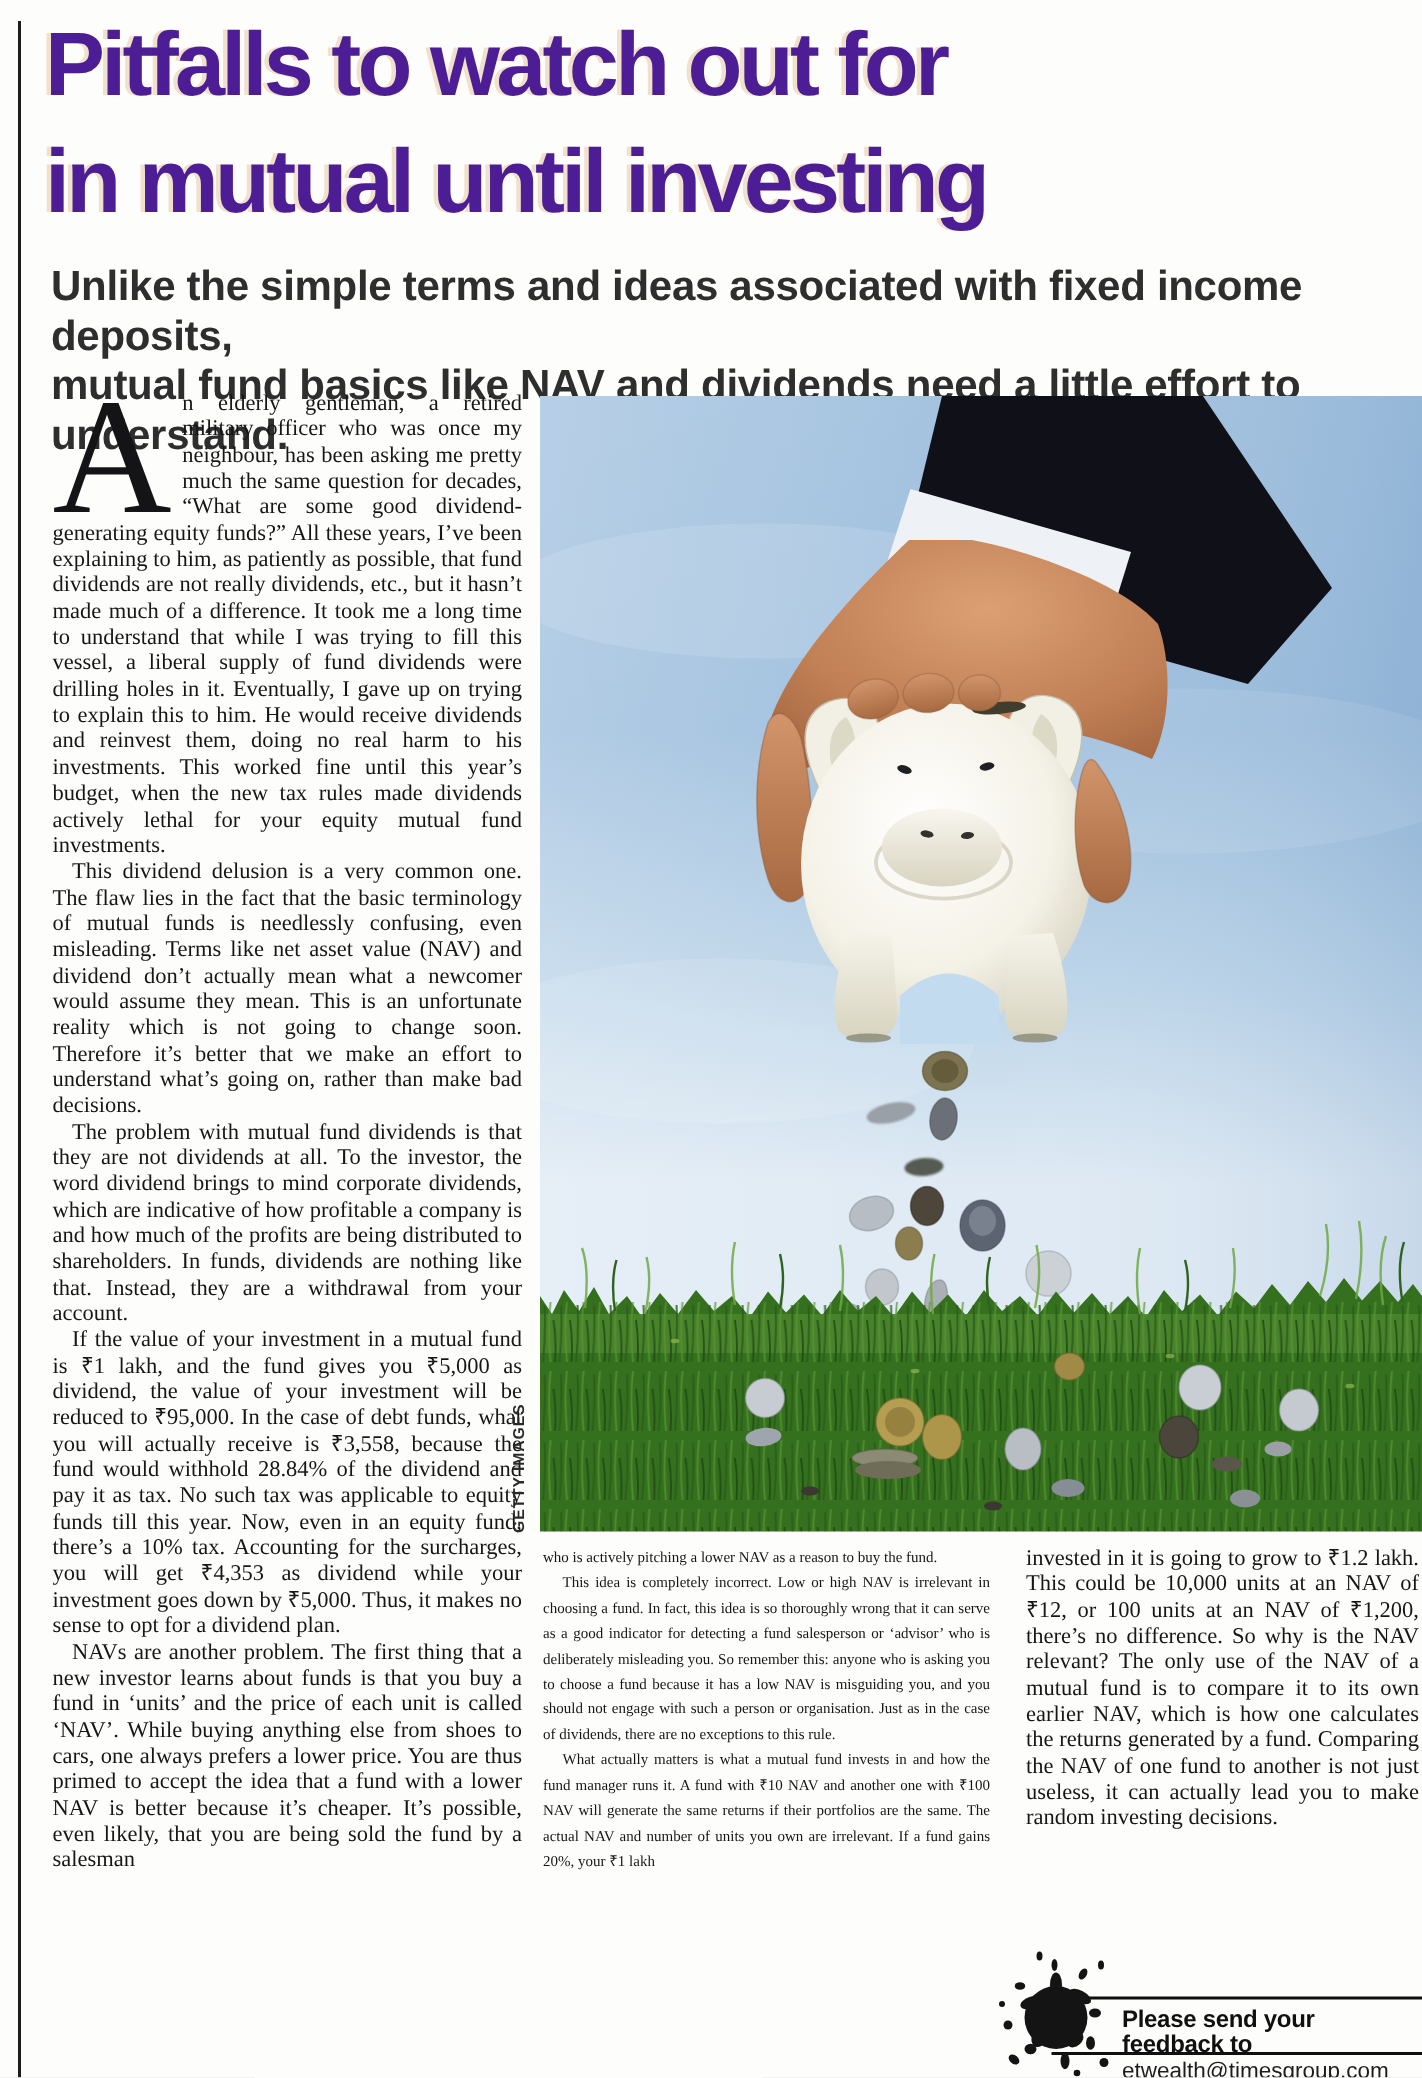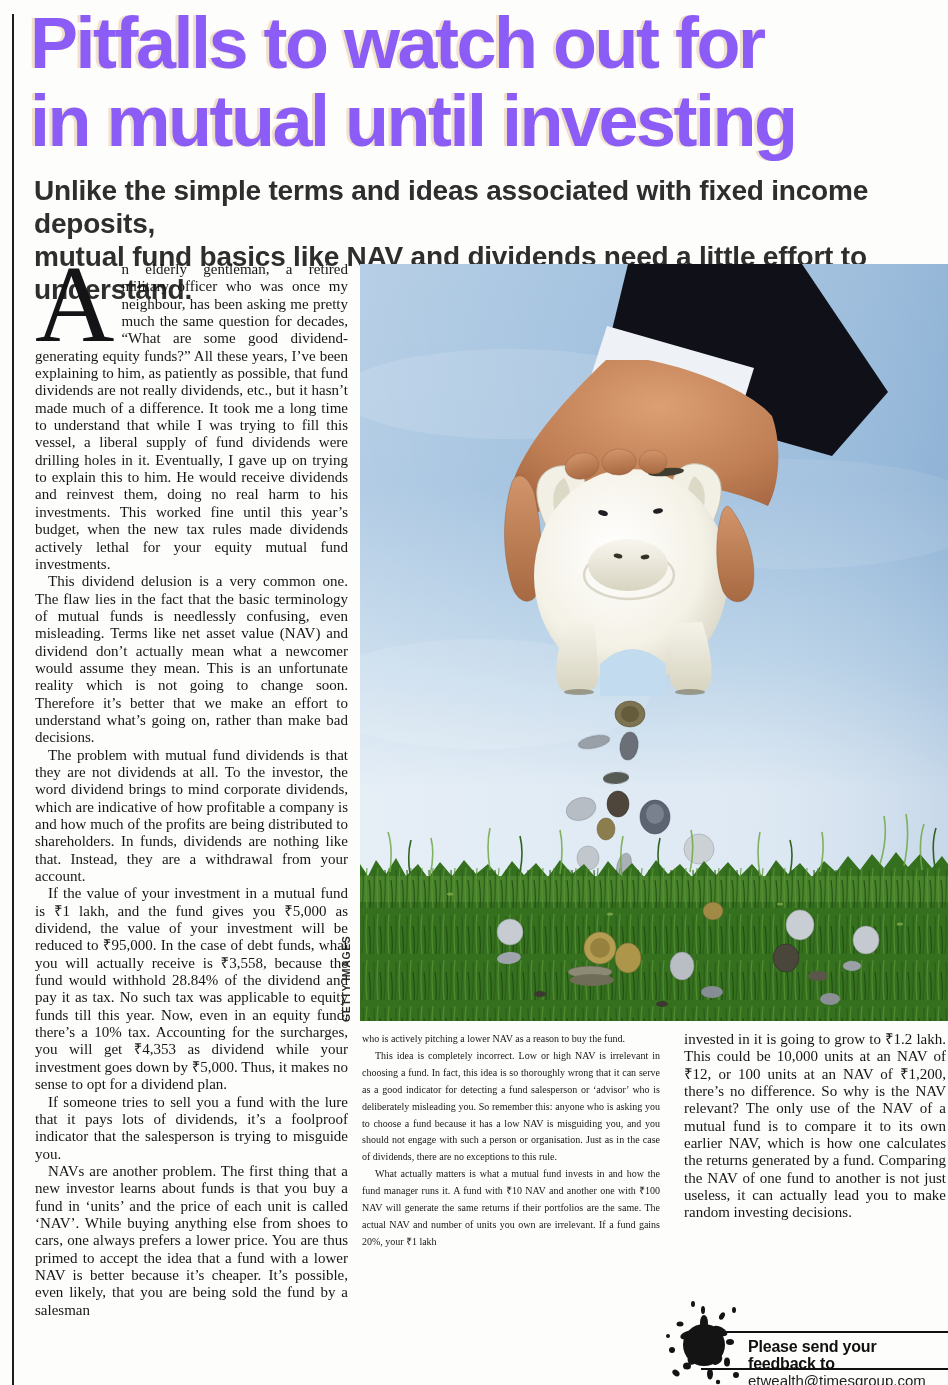--- a/index.html
+++ b/index.html
@@ -2,21 +2,21 @@
 <html><head>
 <meta charset="utf-8">
 <style>
   html,body{margin:0;padding:0;background:#e9e9e9;}
   .page{position:relative;width:948px;height:1385px;background:#fdfdfb;overflow:hidden;
         font-family:"Liberation Serif",serif;color:#151515;}
   .left-rule{position:absolute;left:12px;top:14px;width:2px;height:1371px;background:#1c1c1c;}
 
   .headline{position:absolute;left:30px;top:4px;width:910px;margin:0;
             font-family:"Liberation Sans",sans-serif;font-weight:bold;
-            font-size:72px;line-height:78px;letter-spacing:-2.5px;color:#8b5cf6;
+            font-size:60px;line-height:78px;letter-spacing:-2.5px;color:#4c1d95;
             text-shadow:-3px 0 0 rgba(201,122,38,.22);}
   .standfirst{position:absolute;left:34px;top:174px;width:840px;margin:0;
               font-family:"Liberation Sans",sans-serif;font-weight:bold;
               font-size:28px;line-height:33px;letter-spacing:-0.2px;color:#2e2e2e;}
 
   .col{position:absolute;text-align:justify;font-size:15px;line-height:17.35px;color:#161616;}
   .col p{margin:0;text-indent:13px;}
   .col p.first{text-indent:0;}
   .col1{left:35px;top:261px;width:313px;height:1104px;}
   .col2{left:362px;top:1031px;width:298px;height:334px;overflow:hidden;font-size:10px;line-height:16.9px;}
@@ -50,21 +50,20 @@
 
   <h1 class="headline"><span>Pitfalls to watch out for</span><br><span>in mutual until investing</span></h1>
 
   <p class="standfirst"><span>Unlike the simple terms and ideas associated with fixed income deposits,</span><br><span>mutual fund basics like NAV and dividends need a little effort to understand.</span></p>
 
   <div class="col col1">
     <p class="first"><span class="dropcap">A</span><span>n elderly gentleman, a retired military officer who was once my neighbour, has been asking me pretty much the same question for decades, “What are some good dividend-generating equity funds?” All these years, I’ve been explaining to him, as patiently as possible, that fund dividends are not really dividends, etc., but it hasn’t made much of a difference. It took me a long time to understand that while I was trying to fill this vessel, a liberal supply of fund dividends were drilling holes in it. Eventually, I gave up on trying to explain this to him. He would receive dividends and reinvest them, doing no real harm to his investments. This worked fine until this year’s budget, when the new tax rules made dividends actively lethal for your equity mutual fund investments.</span></p>
     <p>This dividend delusion is a very common one. The flaw lies in the fact that the basic terminology of mutual funds is needlessly confusing, even misleading. Terms like net asset value (NAV) and dividend don’t actually mean what a newcomer would assume they mean. This is an unfortunate reality which is not going to change soon. Therefore it’s better that we make an effort to understand what’s going on, rather than make bad decisions.</p>
     <p>The problem with mutual fund dividends is that they are not dividends at all. To the investor, the word dividend brings to mind corporate dividends, which are indicative of how profitable a company is and how much of the profits are being distributed to shareholders. In funds, dividends are nothing like that. Instead, they are a withdrawal from your account.</p>
     <p>If the value of your investment in a mutual fund is ₹1 lakh, and the fund gives you ₹5,000 as dividend, the value of your investment will be reduced to ₹95,000. In the case of debt funds, what you will actually receive is ₹3,558, because the fund would withhold 28.84% of the dividend and pay it as tax. No such tax was applicable to equity funds till this year. Now, even in an equity fund, there’s a 10% tax. Accounting for the surcharges, you will get ₹4,353 as dividend while your investment goes down by ₹5,000. Thus, it makes no sense to opt for a dividend plan.</p>
-    <p>If someone tries to sell you a fund with the lure that it pays lots of dividends, it’s a foolproof indicator that the salesperson is trying to misguide you.</p>
     <p>NAVs are another problem. The first thing that a new investor learns about funds is that you buy a fund in ‘units’ and the price of each unit is called ‘NAV’. While buying anything else from shoes to cars, one always prefers a lower price. You are thus primed to accept the idea that a fund with a lower NAV is better because it’s cheaper. It’s possible, even likely, that you are being sold the fund by a salesman</p>
   </div>
 
   <div class="photo">
     <svg width="588" height="757" viewBox="0 0 588 757" xmlns="http://www.w3.org/2000/svg">
       <defs>
         <linearGradient id="skyg" x1="0" y1="0" x2="0" y2="1">
           <stop offset="0" stop-color="#a3c2df"></stop>
           <stop offset="0.35" stop-color="#9dbedd"></stop>
           <stop offset="0.62" stop-color="#bdd5e9"></stop>

